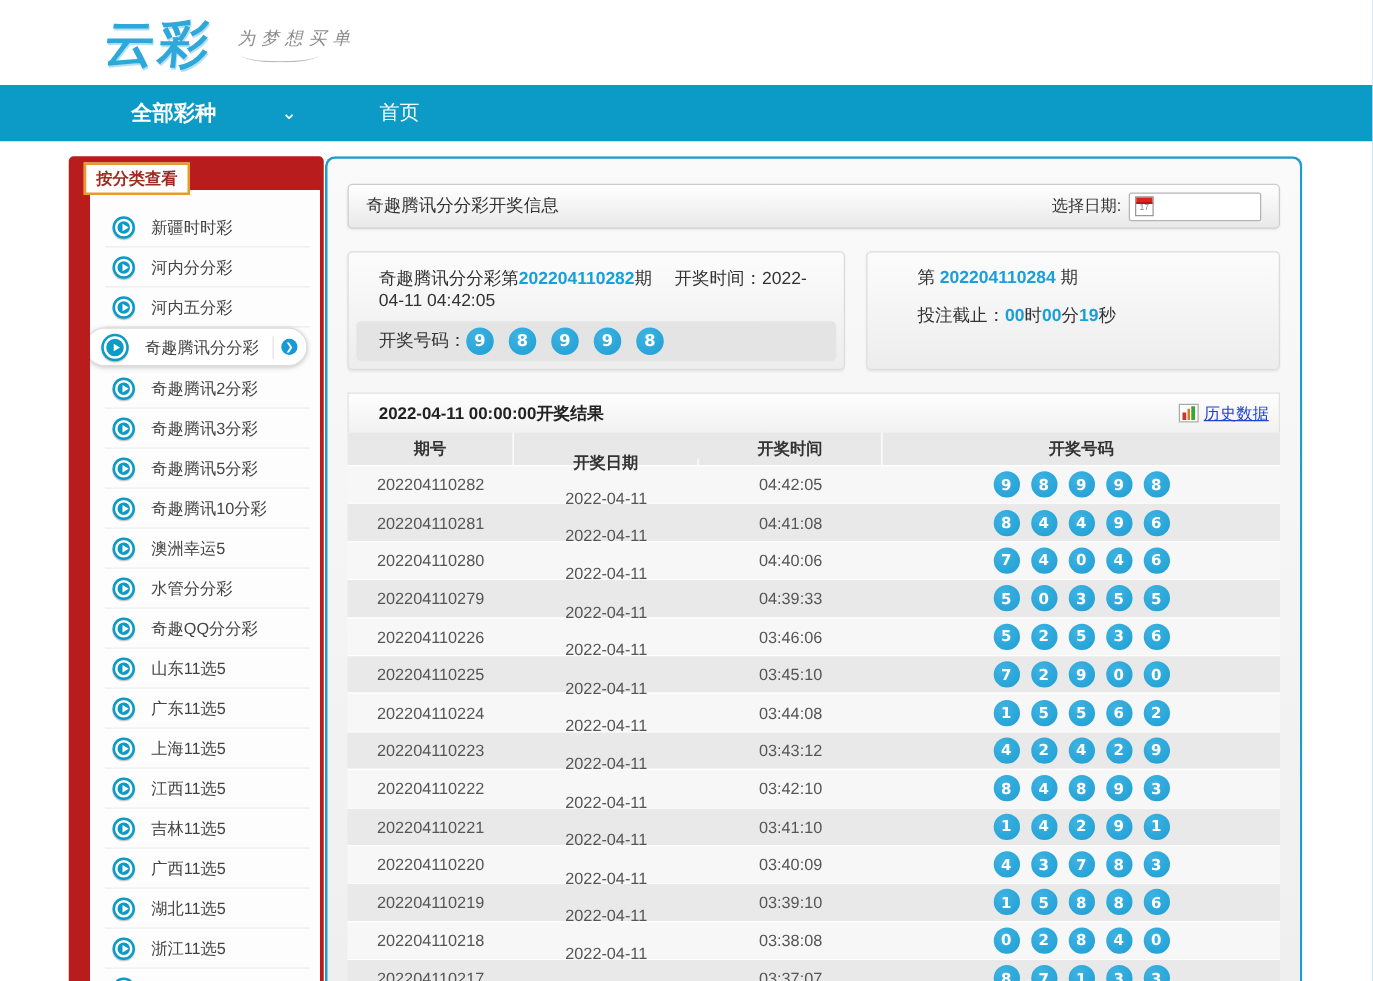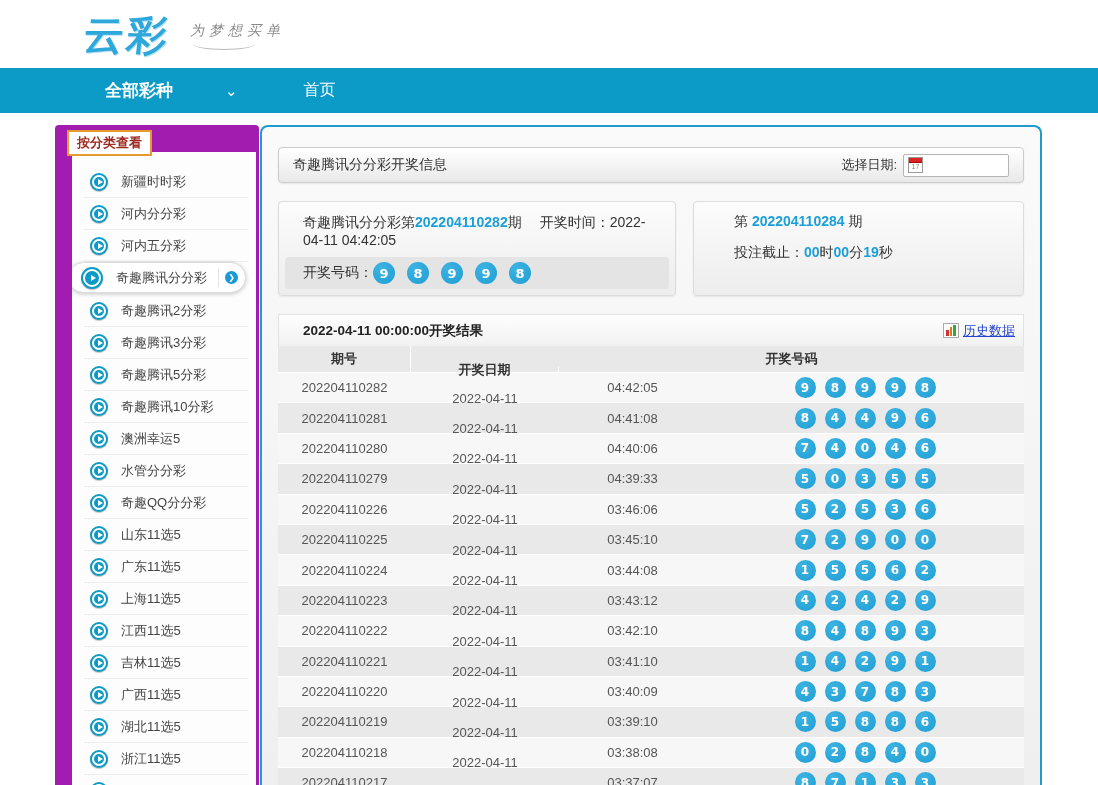--- a/index.html
+++ b/index.html
@@ -17,21 +17,21 @@
     border-bottom:1px solid #b9b9b9; border-radius:0 0 100% 100%; }
 
   
   .navbar { height:45px; background:#0C9AC7; display:flex; align-items:center; color:#fff; }
   .nav-all { margin-left:105px; font-size:17px; font-weight:bold; cursor:pointer; }
   .nav-chevron { margin-left:52px; font-size:15px; line-height:10px; cursor:pointer; }
   .nav-home { margin-left:66px; font-size:16px; cursor:pointer; }
 
   
   .sidebar { position:absolute; left:55px; top:125px; width:204px; height:660px;
-    background:#a21caf; border-radius:4px 4px 0 0; }
+    background:#b91c1c; border-radius:4px 4px 0 0; }
   .sidebar-badge { position:absolute; left:12px; top:5px; z-index:3; background:#fff;
     border:2px solid #E8992F; color:#9E2B22; font-weight:bold; font-size:13px;
     padding:2px 8px; }
   .sidebar-list { position:absolute; left:17px; right:3px; top:27px; bottom:0;
     background:#fdfdfd; padding-top:14px; overflow:hidden; }
   .side-item { height:32px; display:flex; align-items:center; padding-left:18px;
     cursor:pointer; position:relative; }
   .side-item:not(.active)::after { content:""; position:absolute; left:12px; right:8px;
     bottom:0; border-bottom:1px solid #ededed; }
   .side-label { font-size:13px; color:#444; margin-left:13px; }
@@ -347,20 +347,21 @@
             <i class="b1"></i>
             <i class="b2"></i>
             <i class="b3"></i>
           </span>
         <a class="history-link">历史数据</a>
       </span>
     </div>
     <div class="thead">
       <span class="th col-issue">期号</span>
       <span class="th col-date">开奖日期</span>
+      <span class="th col-time">开奖时间</span>
       <span class="th col-balls">开奖号码</span>
     </div>
     <div>
         <div class="trow">
     <span class="td col-issue">202204110282</span>
     <span class="td col-date">2022-04-11</span>
     <span class="td col-time">04:42:05</span>
     <span class="td col-balls balls-cell balls">
             <span class="ball tball">9</span>
             <span class="ball tball">8</span>

